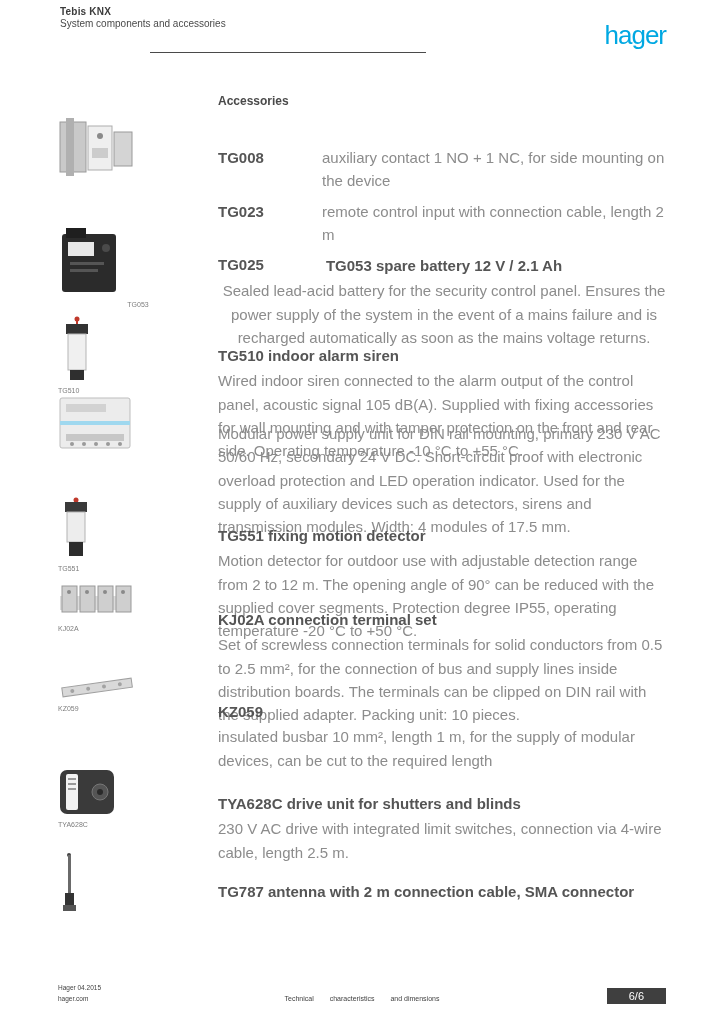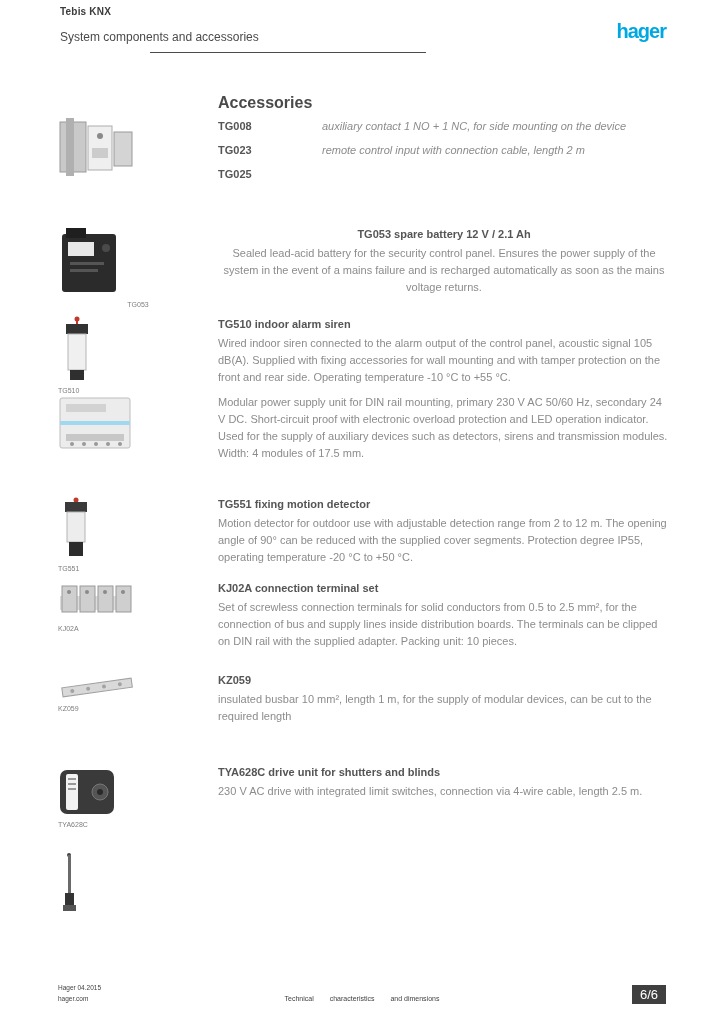--- a/index.html
+++ b/index.html
@@ -3,44 +3,44 @@
 <meta charset="utf-8">
 <style>
   html,body{margin:0;padding:0;background:#ffffff;}
   .page{
     position:relative;width:724px;height:1024px;background:#ffffff;overflow:hidden;
     font-family:"Liberation Sans", sans-serif;color:#444;
   }
   
   .header-block{position:absolute;left:60px;top:6px;}
   .header-title{font-size:10px;font-weight:bold;color:#3c3c3c;letter-spacing:.2px;}
-  .header-sub{font-size:12px;color:#4a4a4a;margin-top:13px;}
+  .header-sub{font-size:10px;color:#4a4a4a;margin-top:1px;}
   .header-rule{position:absolute;left:150px;top:52px;width:276px;height:1px;background:#4a4a4a;}
-  .logo{position:absolute;right:58px;top:20px;font-size:20px;font-weight:bold;
+  .logo{position:absolute;right:58px;top:20px;font-size:26px;font-weight:normal;
         letter-spacing:-1px;color:#00a8e2;}
   
-  .heading{position:absolute;left:218px;top:94px;font-size:16px;font-weight:bold;color:#4a4a4a;}
+  .heading{position:absolute;left:218px;top:94px;font-size:12px;font-weight:bold;color:#4a4a4a;}
   
   .section{position:absolute;left:58px;width:612px;display:flex;align-items:flex-start;}
   .imgcol{width:160px;flex:none;}
   .caption{font-size:7px;color:#7d7d7d;margin-top:3px;}
-  .textcol{flex:1;max-width:452px;font-size:11px;line-height:1.55;}
+  .textcol{flex:1;max-width:452px;font-size:15px;line-height:1.55;margin-top:28px;}
   .code-line{color:#555;font-weight:bold;margin-bottom:2px;}
   .code-line .title{font-weight:bold;color:#555;}
   .desc{color:#8c8c8c;}
   .entry{display:flex;margin-bottom:7px;}
   .entry .code{width:104px;flex:none;font-weight:bold;color:#555;}
-  .entry .desc{flex:1;font-style:italic;}
+  .entry .desc{flex:1;}
   
   .footer-left{position:absolute;left:58px;bottom:20px;font-size:6.5px;color:#3f3f3f;line-height:1.6;}
   .footer-center{position:absolute;left:120px;right:120px;bottom:22px;text-align:center;
                  font-size:7px;color:#3f3f3f;}
   .footer-center span{margin:0 7px;}
   .footer-badge{position:absolute;right:58px;bottom:20px;background:#3f3f3f;color:#ffffff;
-                font-size:13px;padding:2px 8px;}
+                font-size:11px;padding:2px 22px;}
   svg{display:block;}
 </style>
 </head>
 <body>
 
 <div class="page">
 
   <div class="header-block">
     <div class="header-title">Tebis KNX</div>
     <div class="header-sub">System components and accessories</div>
@@ -228,20 +228,27 @@
   <div class="section" style="top:852px;">
     <div class="imgcol">
       <svg width="22" height="62">
         <circle cx="11" cy="3" r="2" fill="#444"></circle>
         <rect x="10" y="3" width="3" height="38" fill="#6a6a6a"></rect>
         <rect x="7" y="41" width="9" height="12" fill="#333"></rect>
         <rect x="5" y="53" width="13" height="6" fill="#555"></rect>
       </svg>
       <div class="caption"></div>
     </div>
+    <div class="textcol">
+      <div class="code-line">
+        <span>TG787</span>
+        <span class="title">antenna with 2 m connection cable, SMA connector</span>
+      </div>
+      <div class="desc"></div>
+    </div>
   </div>
 
   <div class="footer-left">
     <div>Hager 04.2015</div>
     <div>hager.com</div>
   </div>
   <div class="footer-center">
     <span>Technical</span>
     <span>characteristics</span>
     <span>and dimensions</span>

